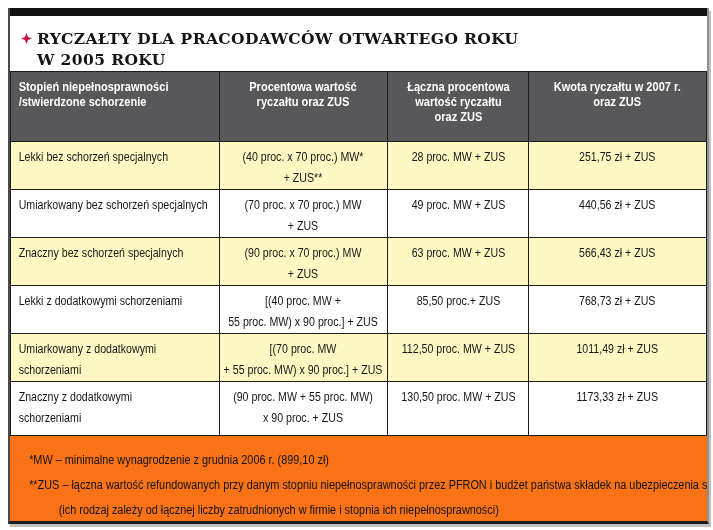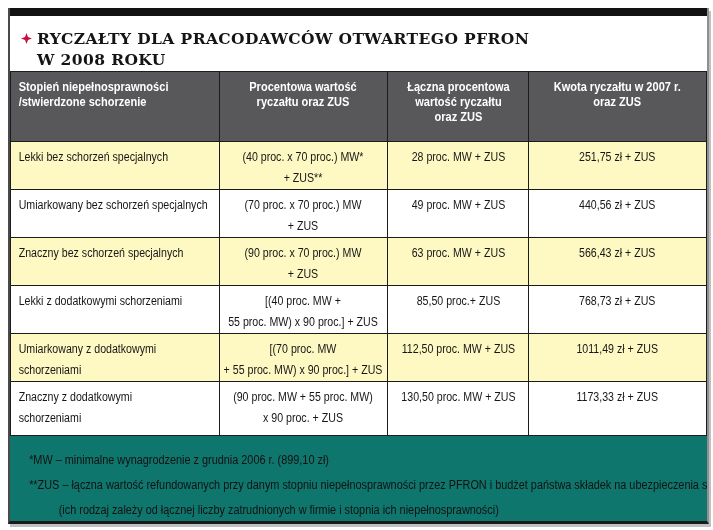--- a/index.html
+++ b/index.html
@@ -103,21 +103,21 @@
   }
   .grid th:first-child .cin,
   .grid td:first-child .cin {
     text-align: left;
     padding-left: 9px;
     box-sizing: border-box;
   }
   .footnotes {
     flex: 1 1 auto;
     padding: 12px 0 0 0;
-    background: #0f766e;
+    background: #f97316;
     overflow: hidden;
   }
   .fn {
     margin: 0;
     font-size: 12.5px;
     line-height: 25px;
     color: #111111;
     width: 114.9%;
     transform: scaleX(0.87);
     transform-origin: 0 0;
@@ -128,22 +128,22 @@
 </head>
 <body>
 
 <div class="doc">
   <div class="topbar"></div>
 
   <div class="title-block">
     <svg class="bullet" viewBox="0 0 12 12">
       <path d="M6 0 L7.6 4.4 L12 6 L7.6 7.6 L6 12 L4.4 7.6 L0 6 L4.4 4.4 Z" fill="#c4103c"></path>
     </svg>
-    <span class="title-line">RYCZAŁTY DLA PRACODAWCÓW OTWARTEGO PFRON</span>
-    <span class="title-line">W 2008 ROKU</span>
+    <span class="title-line">RYCZAŁTY DLA PRACODAWCÓW OTWARTEGO ROKU</span>
+    <span class="title-line">W 2005 ROKU</span>
   </div>
 
   <table class="grid">
     <colgroup>
       <col style="width:30.1%">
       <col style="width:24.0%">
       <col style="width:20.4%">
       <col style="width:25.5%">
     </colgroup>
     <thead>

